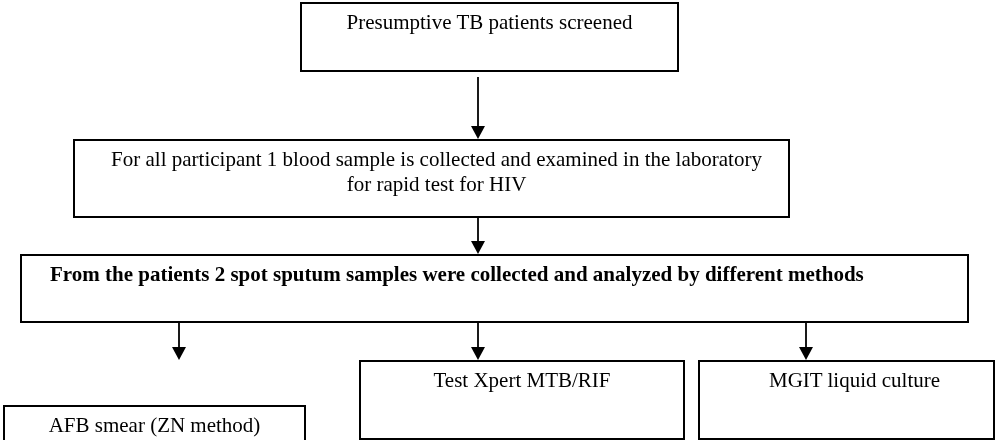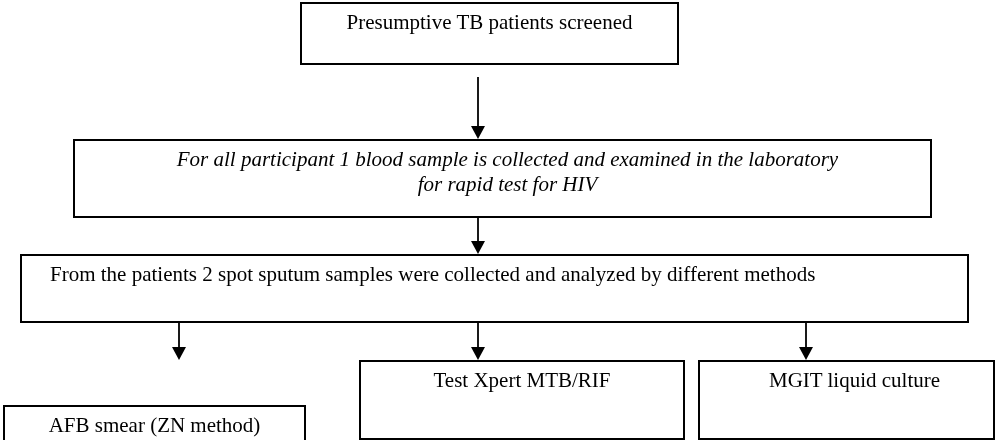--- a/index.html
+++ b/index.html
@@ -29,42 +29,42 @@
     color: #000000;
     font-size: 21px;
     padding-top: 6px;
     white-space: pre-line;
   }
   
   .node-screened {
     left: 300px;
     top: 2px;
     width: 379px;
-    height: 63px;
+    height: 70px;
   }
   
   .node-blood {
     left: 73px;
     top: 139px;
-    width: 859px;
+    width: 717px;
     height: 79px;
     padding-left: 20px;
     padding-right: 10px;
-    font-style: italic;
   }
   
   .node-sputum {
     left: 20px;
     top: 254px;
     width: 949px;
     height: 69px;
     padding-left: 10px;
     padding-right: 10px;
     text-align: left;
     text-indent: 18px;
+    font-weight: bold;
   }
   
   .node-afb {
     left: 3px;
     top: 360px;
     width: 303px;
     height: 57px;
     margin-top: 45px;
   }
   .node-xpert {

